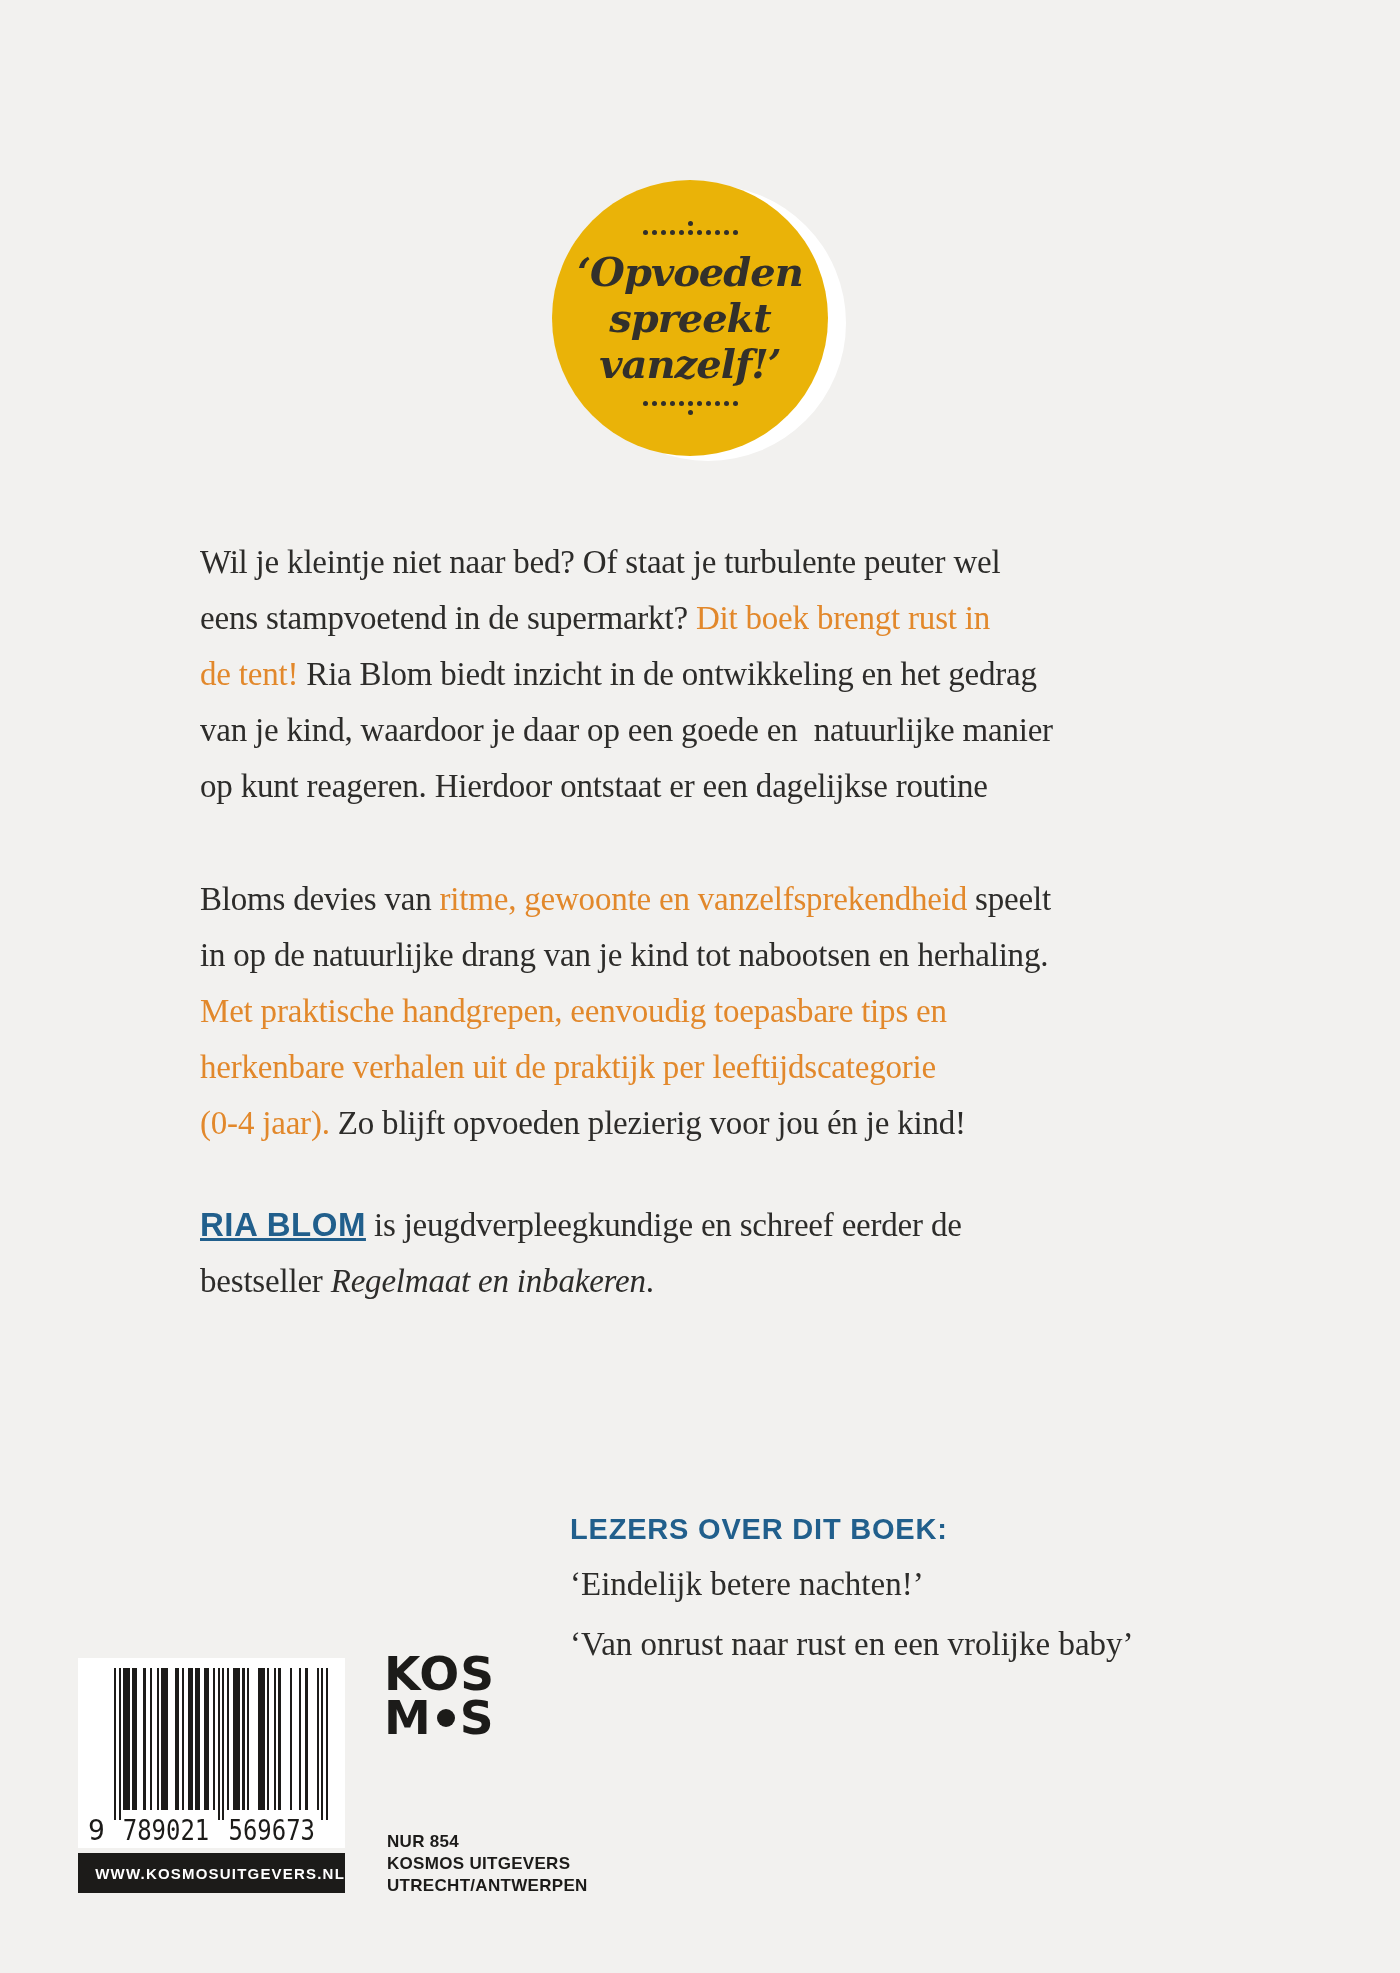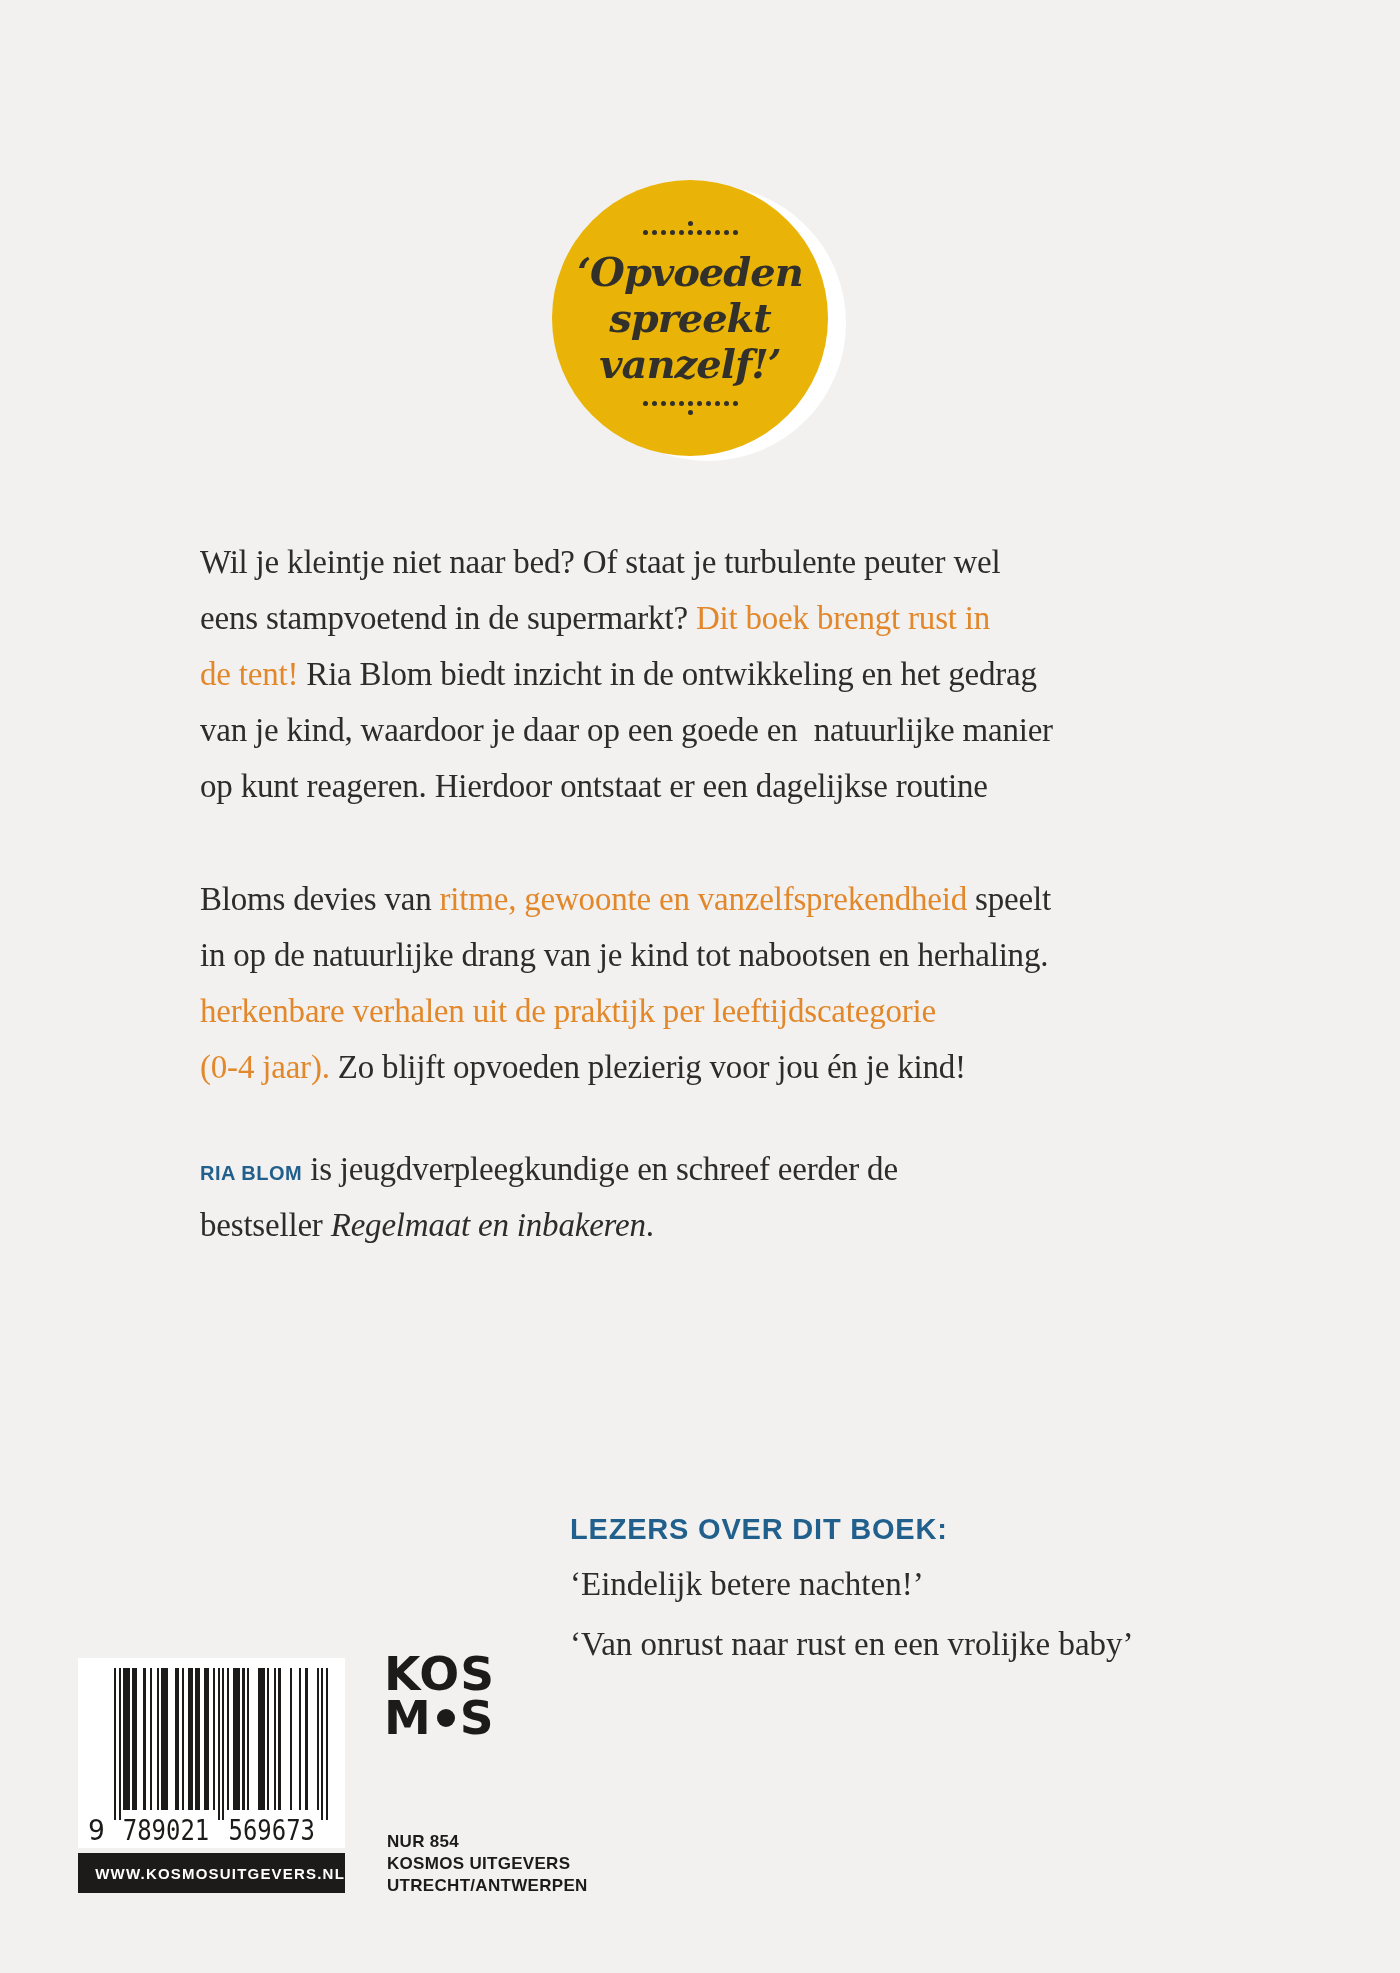--- a/index.html
+++ b/index.html
@@ -40,21 +40,21 @@
   .para + .para{margin-top:57px;}
   .para.p3{margin-top:46px;}
   .line{display:block;line-height:56px;height:56px;white-space:pre;margin-left:12px;}
   .seg{white-space:pre;}
   .c-dark{color:#2D2C2A;}
   .c-orange{color:#E2882B;}
   .c-blue{color:#215F8C;}
   .it{font-style:italic;}
   .sans{
     font-family:"Liberation Sans", sans-serif;
-    font-weight:bold;font-size:20px;letter-spacing:0.5px;
+    font-weight:bold;font-size:33px;letter-spacing:0.5px;text-decoration:underline;
   }
   
   .readers{position:absolute;left:570px;top:1512px;}
   .readers-heading{
     font-family:"Liberation Sans", sans-serif;
     font-weight:bold;font-size:29px;line-height:34px;
     color:#215F8C;letter-spacing:0.8px;
   }
   .quotes{margin-top:8px;}
   .quote{font-size:33px;line-height:60px;color:#2D2C2A;white-space:pre;}
@@ -136,20 +136,21 @@
       <div class="para">
         <span class="line"><span class="seg c-dark">Wil je kleintje niet naar bed? Of staat je turbulente peuter wel</span></span>
         <span class="line"><span class="seg c-dark">eens stampvoetend in de supermarkt? </span><span class="seg c-orange">Dit boek brengt rust in</span></span>
         <span class="line"><span class="seg c-orange">de tent! </span><span class="seg c-dark">Ria Blom biedt inzicht in de ontwikkeling en het gedrag</span></span>
         <span class="line"><span class="seg c-dark">van je kind, waardoor je daar op een goede en  natuurlijke manier</span></span>
         <span class="line"><span class="seg c-dark">op kunt reageren. Hierdoor ontstaat er een dagelijkse routine</span></span>
       </div>
       <div class="para">
         <span class="line"><span class="seg c-dark">Bloms devies van </span><span class="seg c-orange">ritme, gewoonte en vanzelfsprekendheid</span><span class="seg c-dark"> speelt</span></span>
         <span class="line"><span class="seg c-dark">in op de natuurlijke drang van je kind tot nabootsen en herhaling.</span></span>
+        <span class="line"><span class="seg c-orange">Met praktische handgrepen, eenvoudig toepasbare tips en</span></span>
         <span class="line"><span class="seg c-orange">herkenbare verhalen uit de praktijk per leeftijdscategorie</span></span>
         <span class="line"><span class="seg c-orange">(0-4 jaar). </span><span class="seg c-dark">Zo blijft opvoeden plezierig voor jou én je kind!</span></span>
       </div>
       <div class="para p3">
         <span class="line"><span class="seg c-blue sans">RIA BLOM</span><span class="seg c-dark"> is jeugdverpleegkundige en schreef eerder de</span></span>
         <span class="line"><span class="seg c-dark">bestseller </span><span class="seg c-dark it">Regelmaat en inbakeren</span><span class="seg c-dark">.</span></span>
       </div>
     </div>
 
   <div class="readers">

